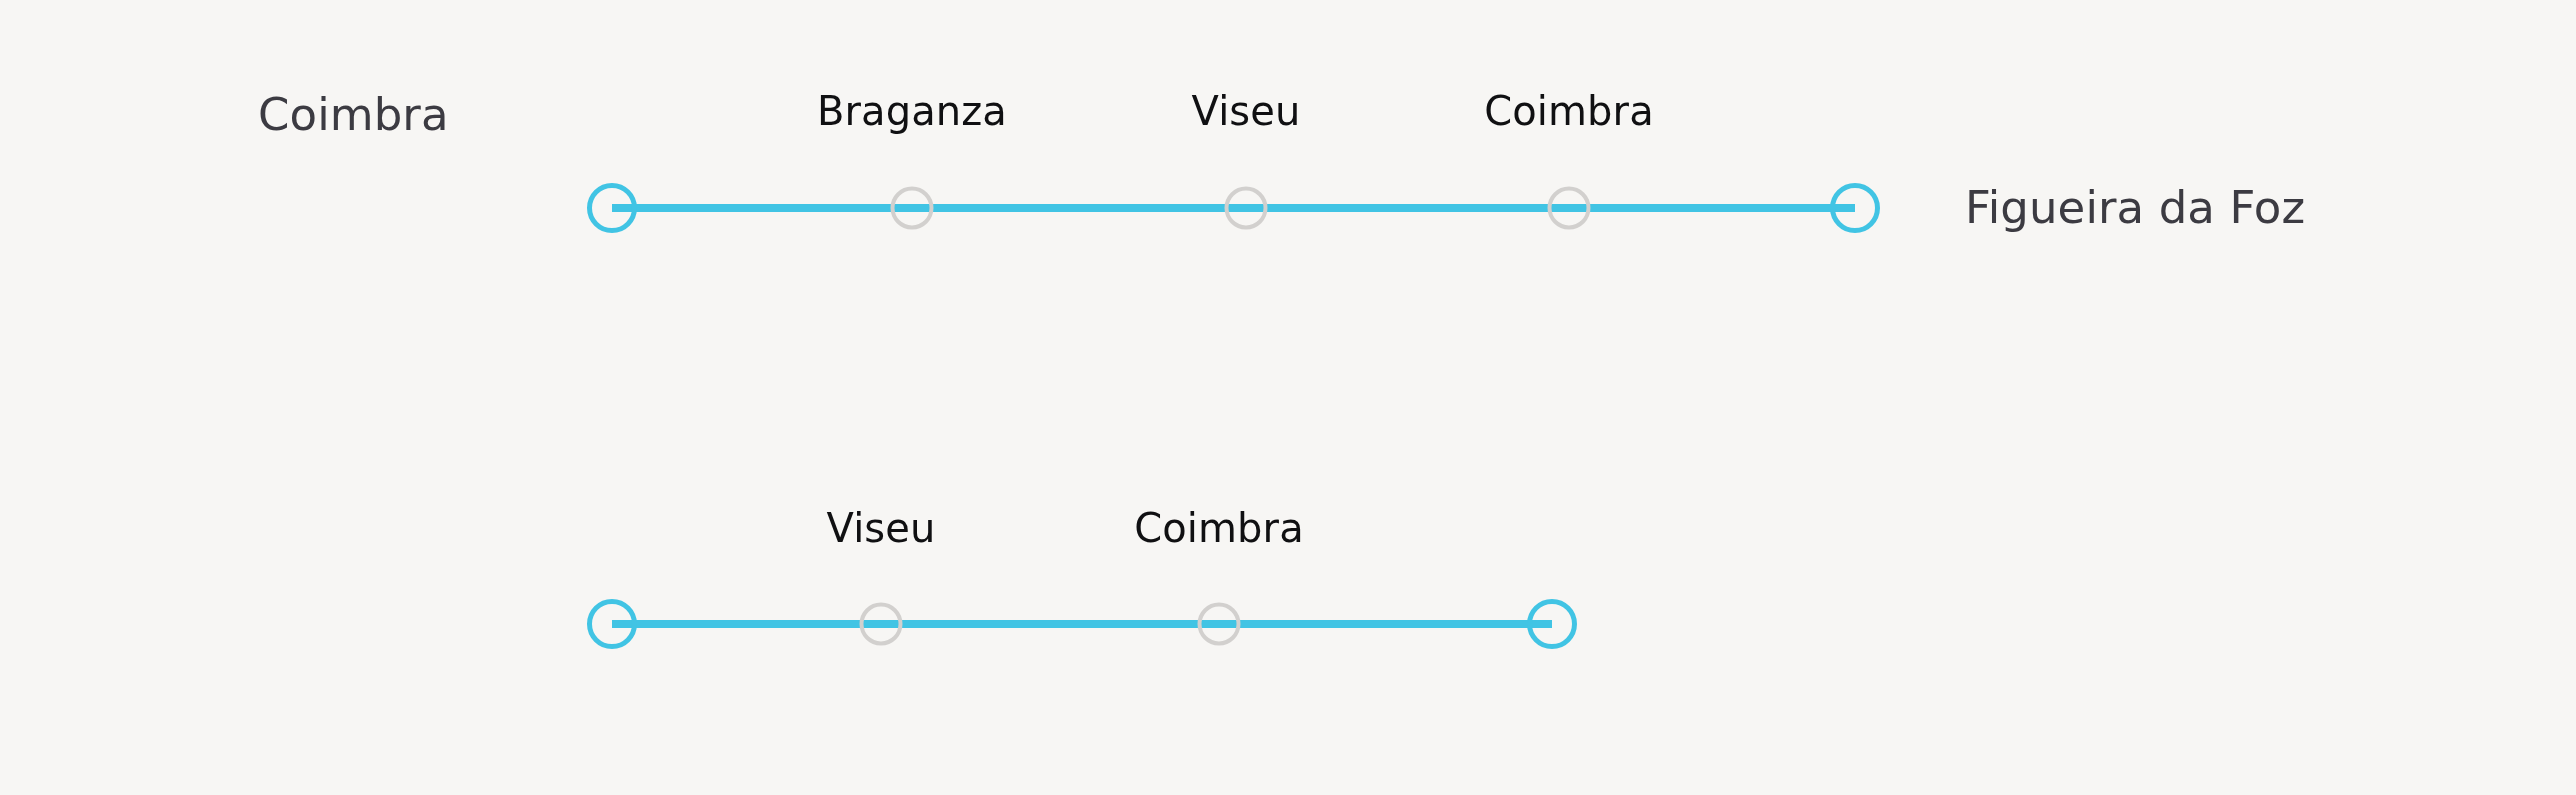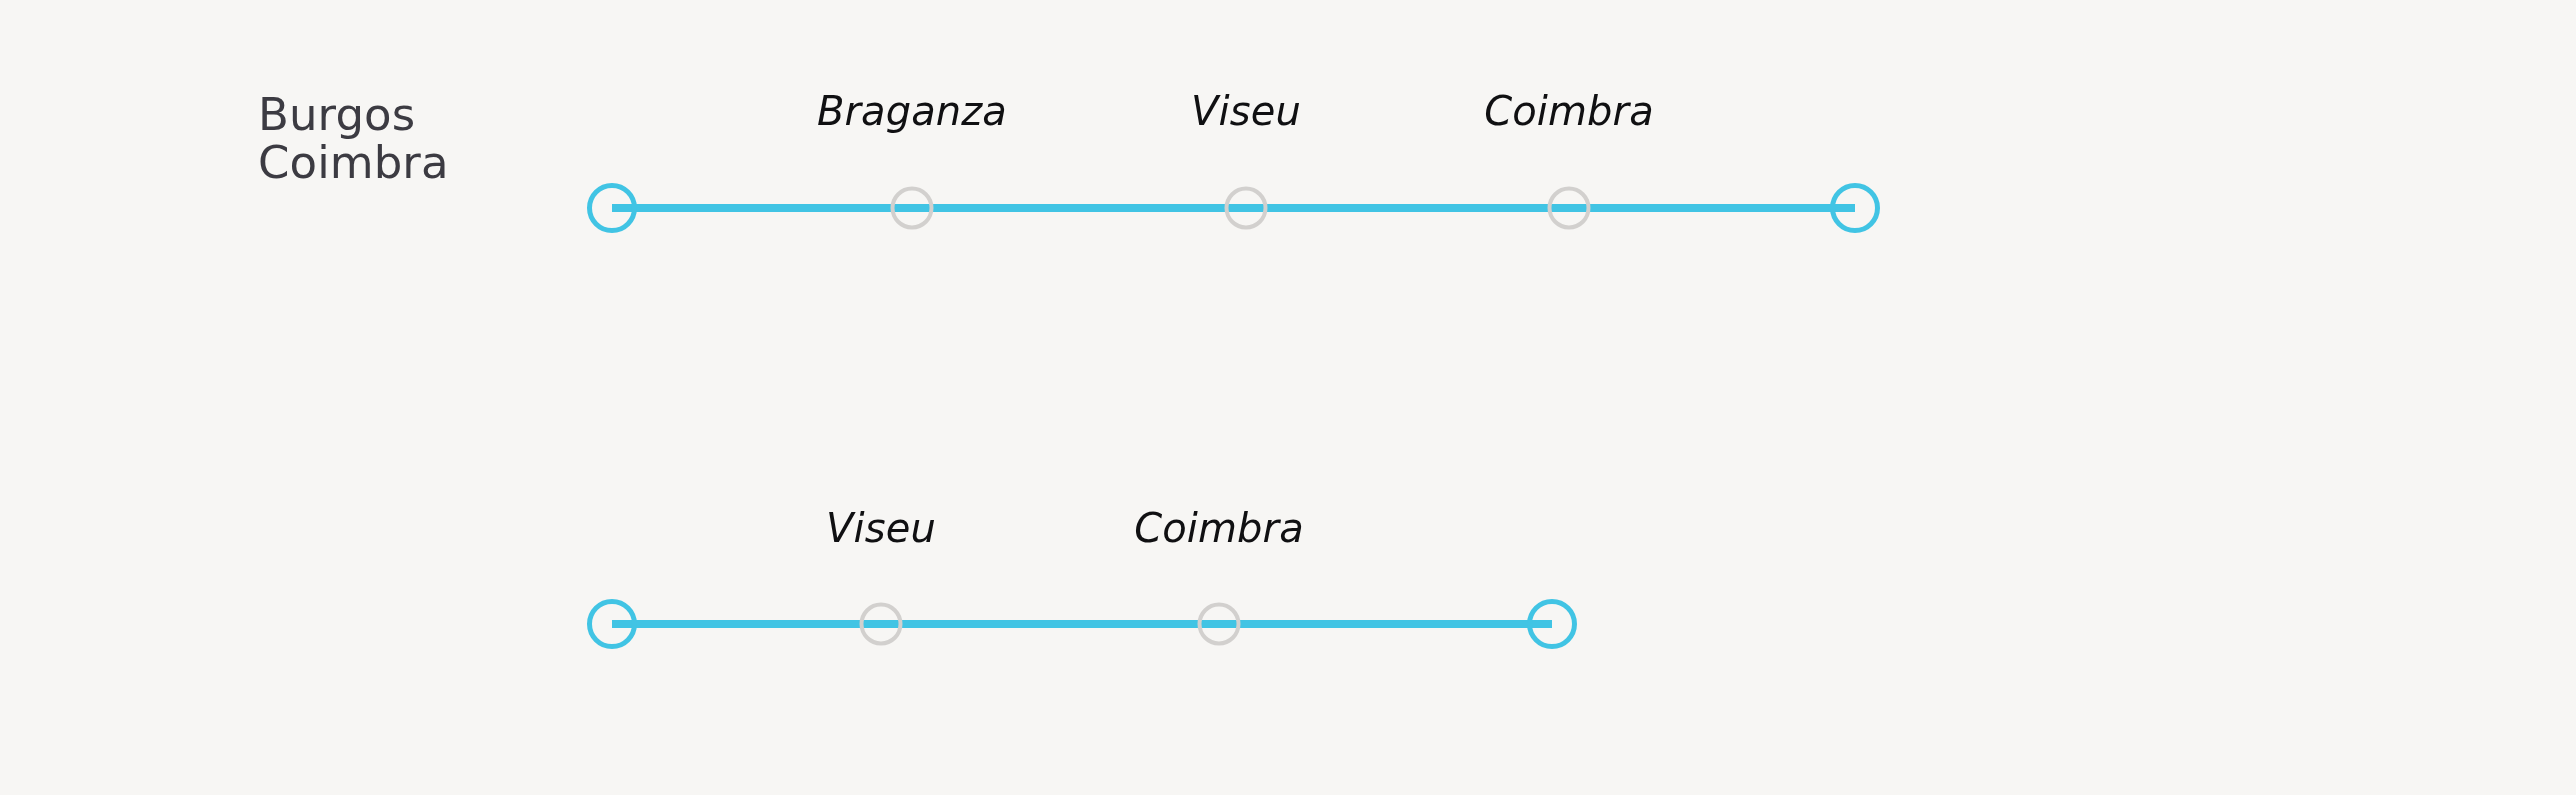--- a/index.html
+++ b/index.html
@@ -92,33 +92,32 @@
   
   .stop-label {
     position: absolute;
     color: #101012;
     font-size: 40px;
     line-height: 1;
     font-weight: 400;
     letter-spacing: 0.1px;
     white-space: nowrap;
     transform: translateX(-50%);
-    font-style: italic;
   }
 </style>
 </head>
 <body>
 
 <div class="stage">
 
   <div class="route route-1">
     <div class="origin-labels">
-        <span class="origin-line">Burgos</span>
         <span class="origin-line">Coimbra</span>
       </div>
+    <div class="destination-label">Figueira da Foz</div>
     <div class="track" style="top: 208px;">
         <div class="track-line" style="left: 612px; width: 1243px;"></div>
         <div class="node terminus" style="left: 612px; top: 0px;"></div>
         <div class="node stop" style="left: 912px; top: 0px;"></div>
         <div class="node stop" style="left: 1246px; top: 0px;"></div>
         <div class="node stop" style="left: 1569px; top: 0px;"></div>
         <div class="node terminus" style="left: 1855px; top: 0px;"></div>
       </div>
   <div class="stop-label" style="left: 912px; top: 91px;">Braganza</div>
       <div class="stop-label" style="left: 1246px; top: 91px;">Viseu</div>

